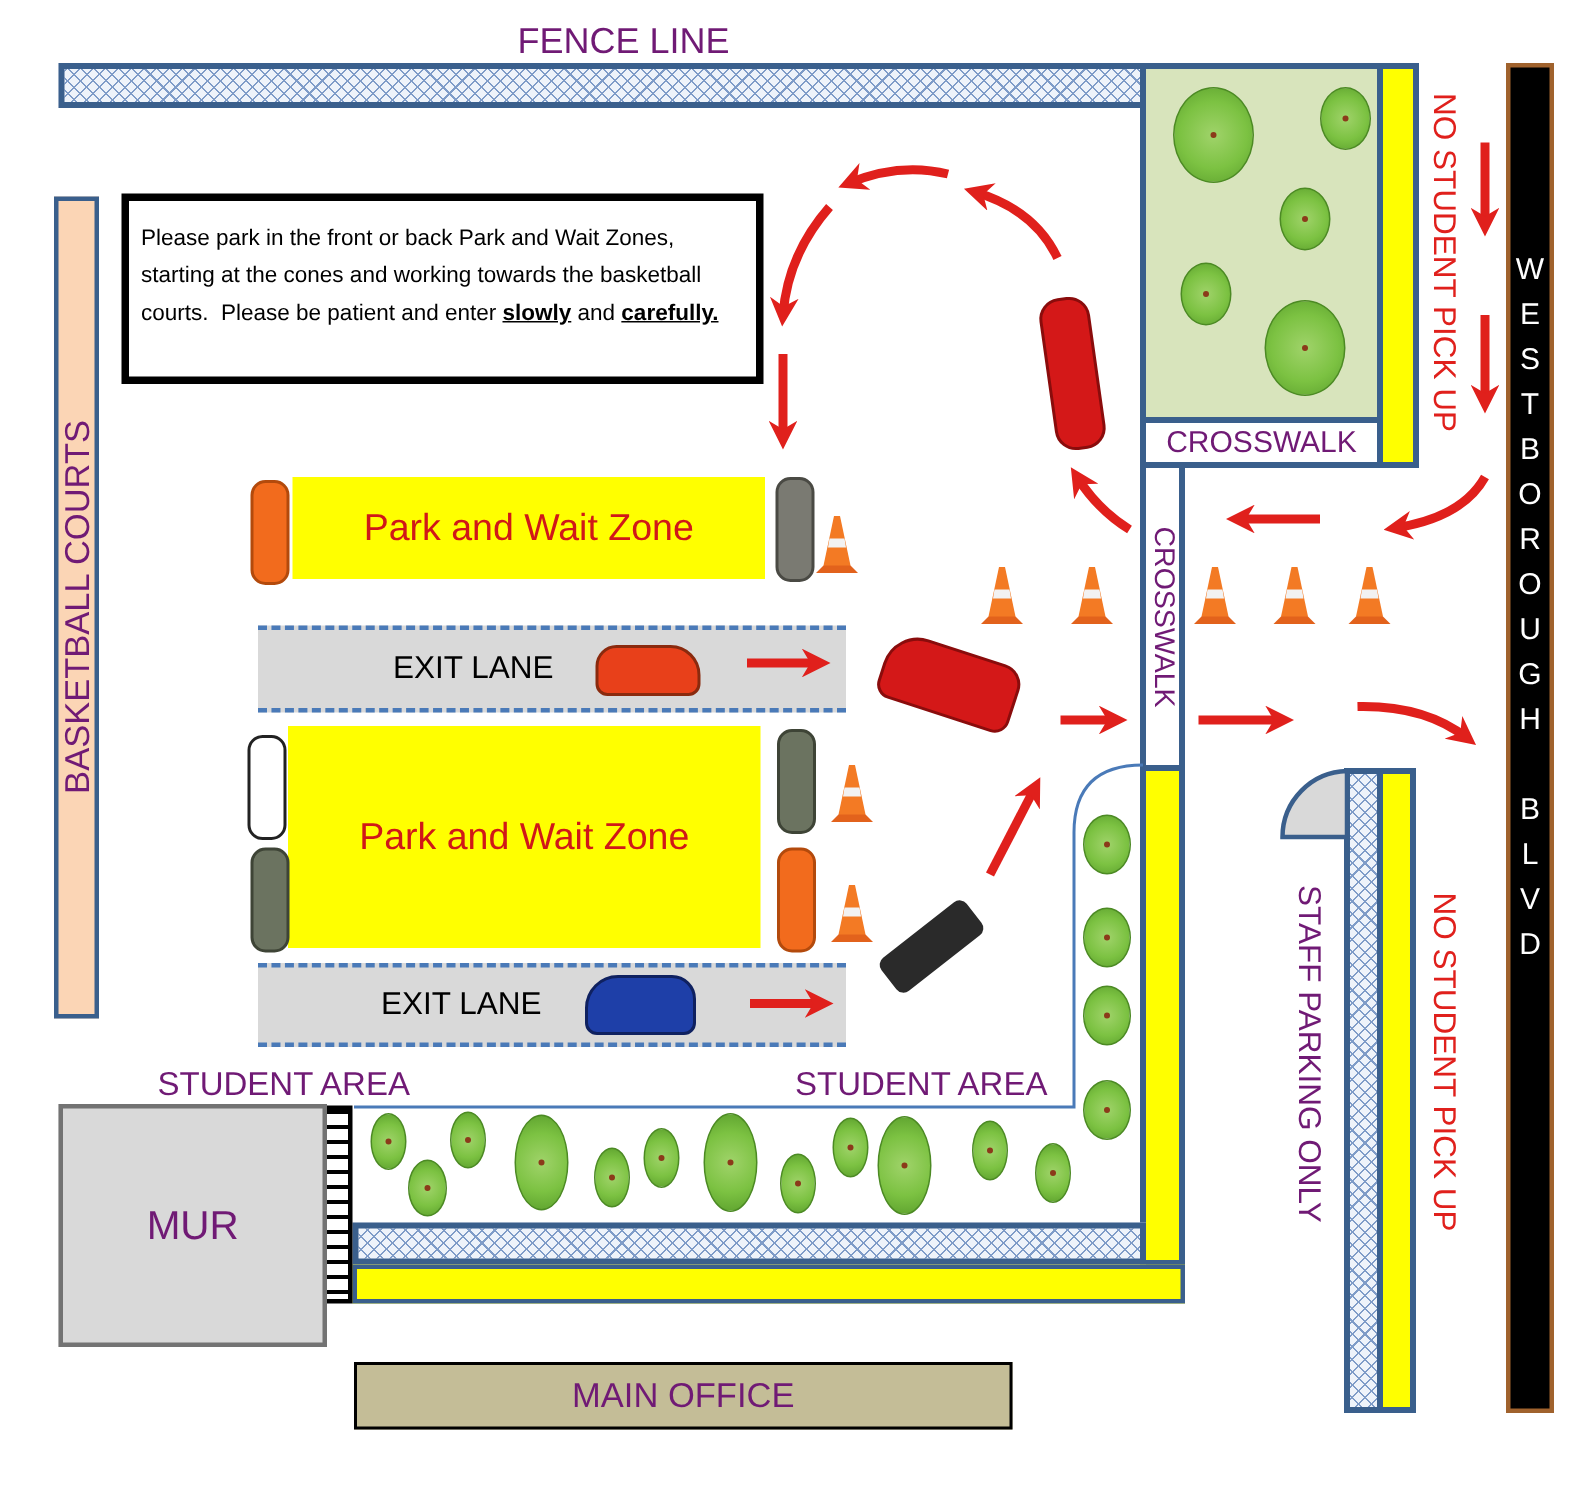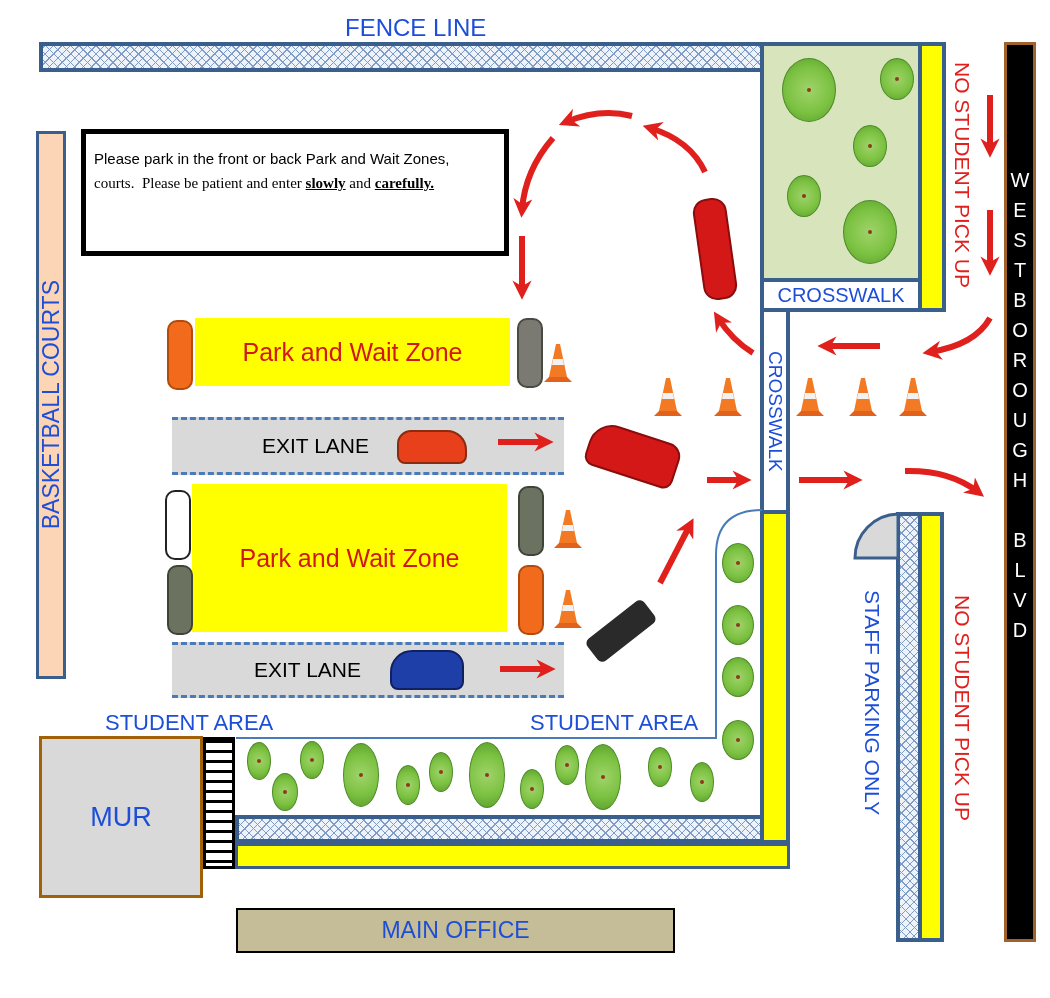--- a/index.html
+++ b/index.html
@@ -1,21 +1,21 @@
 <!DOCTYPE html>
 <html><head>
 <meta charset="utf-8">
 <style>
   html,body{margin:0;padding:0;background:#fff;}
   body{width:1050px;height:998px;position:relative;overflow:hidden;font-family:"Liberation Sans",sans-serif;}
   .abs{position:absolute;box-sizing:border-box;}
   .fence{background-color:#eef3fa;background-image:repeating-linear-gradient(45deg,transparent 0 5px,#7f9cc8 5px 6px),repeating-linear-gradient(-45deg,transparent 0 5px,#7f9cc8 5px 6px);border:4px solid #3a5f8c;}
   .yellow{background:#ffff00;}
   .navy-border{border:4px solid #3a5f8c;}
-  .label{font-family:"Liberation Sans",sans-serif;color:#1d4ed8;white-space:nowrap;}
+  .label{font-family:"Liberation Sans",sans-serif;color:#701a75;white-space:nowrap;}
   .red{color:#e0201c;}
   .zone{background:#ffff00;display:flex;align-items:center;justify-content:center;color:#d01818;font-size:25px;}
   .exit{background:#d9d9d9;border-top:3px dashed #4a7ab8;border-bottom:3px dashed #4a7ab8;display:flex;align-items:center;font-size:21px;}
   .vert{writing-mode:vertical-rl;}
   .rot-ccw{transform:rotate(180deg);writing-mode:vertical-rl;}
   .tree{position:absolute;border-radius:50%;background:radial-gradient(circle at 50% 50%,#a0d36a 0%,#7cc242 55%,#5a9e2c 100%);border:1px solid #4c8a24;}
   .tree::after{content:"";position:absolute;left:50%;top:50%;width:4px;height:4px;margin:-2px;border-radius:50%;background:#8b3a1a;}
   .car{position:absolute;border-radius:10px;}
   svg{position:absolute;overflow:visible;}
 </style>
@@ -56,21 +56,22 @@
   <span>V</span>
   <span>D</span>
 </div>
 
 <div class="abs" style="left:36px;top:131px;width:30px;height:548px;background:#fbd5b5;border:3px solid #3a5f8c;display:flex;align-items:center;justify-content:center;">
   <span class="label rot-ccw" style="font-size:23px;">BASKETBALL COURTS</span>
 </div>
 
 <div class="abs" style="left:81px;top:129px;width:428px;height:127px;border:5px solid #000;background:#fff;padding:12px 10px 0 8px;font-size:15px;line-height:27px;color:#000;">
   <div style="line-height:25px;">Please park in the front or back Park and Wait Zones,</div>
-  <div style="line-height:25px;font-family:Liberation Serif, serif;"><span style="white-space:pre;">courts.  Please be patient and enter </span><b><u>slowly</u></b><span style="white-space:pre;"> and </span><b><u>carefully.</u></b></div>
+  <div style="line-height:25px;">starting at the cones and working towards the basketball</div>
+  <div style="line-height:25px;"><span style="white-space:pre;">courts.  Please be patient and enter </span><b><u>slowly</u></b><span style="white-space:pre;"> and </span><b><u>carefully.</u></b></div>
 </div>
 
 <div class="abs zone" style="left:195px;top:318px;width:315px;height:68px;">
   <span>Park and Wait Zone</span>
 </div>
 <div class="abs zone" style="left:192px;top:484px;width:315px;height:148px;">
   <span>Park and Wait Zone</span>
 </div>
 
 <div class="abs exit" style="left:172px;top:417px;width:392px;height:58px;padding-left:90px;">
@@ -164,21 +165,21 @@
 <div class="tree" style="left:690px;top:762px;width:22px;height:38px;"></div>
 
 <div class="abs label" style="left:105px;top:710px;font-size:22px;">STUDENT AREA</div>
 <div class="abs label" style="left:530px;top:710px;font-size:22px;">STUDENT AREA</div>
 
 <div class="abs fence" style="left:235px;top:815px;width:529px;height:28px;"></div>
 <div class="abs yellow" style="left:235px;top:843px;width:555px;height:26px;border:3px solid #3a5f8c;"></div>
 
 <div class="abs" style="left:203px;top:737px;width:32px;height:132px;background:repeating-linear-gradient(180deg,#000 0 3px,#fff 3px 10px);border:3px solid #000;"></div>
 
-<div class="abs" style="left:39px;top:736px;width:164px;height:162px;background:#d9d9d9;border:3px solid #a16207;display:flex;align-items:center;justify-content:center;">
+<div class="abs" style="left:39px;top:736px;width:179px;height:162px;background:#d9d9d9;border:3px solid #737373;display:flex;align-items:center;justify-content:center;">
   <span class="label" style="font-size:27px;">MUR</span>
 </div>
 
 <div class="abs" style="left:236px;top:908px;width:439px;height:45px;background:#c4bd97;border:2px solid #000;display:flex;align-items:center;justify-content:center;">
   <span class="label" style="font-size:23px;">MAIN OFFICE</span>
 </div>
 
 <div class="abs fence" style="left:896px;top:512px;width:24px;height:430px;border-right:none;"></div>
 <div class="abs yellow" style="left:918px;top:512px;width:26px;height:430px;border:4px solid #3a5f8c;"></div>
 <svg width="1050" height="998" style="left:0;top:0;">

